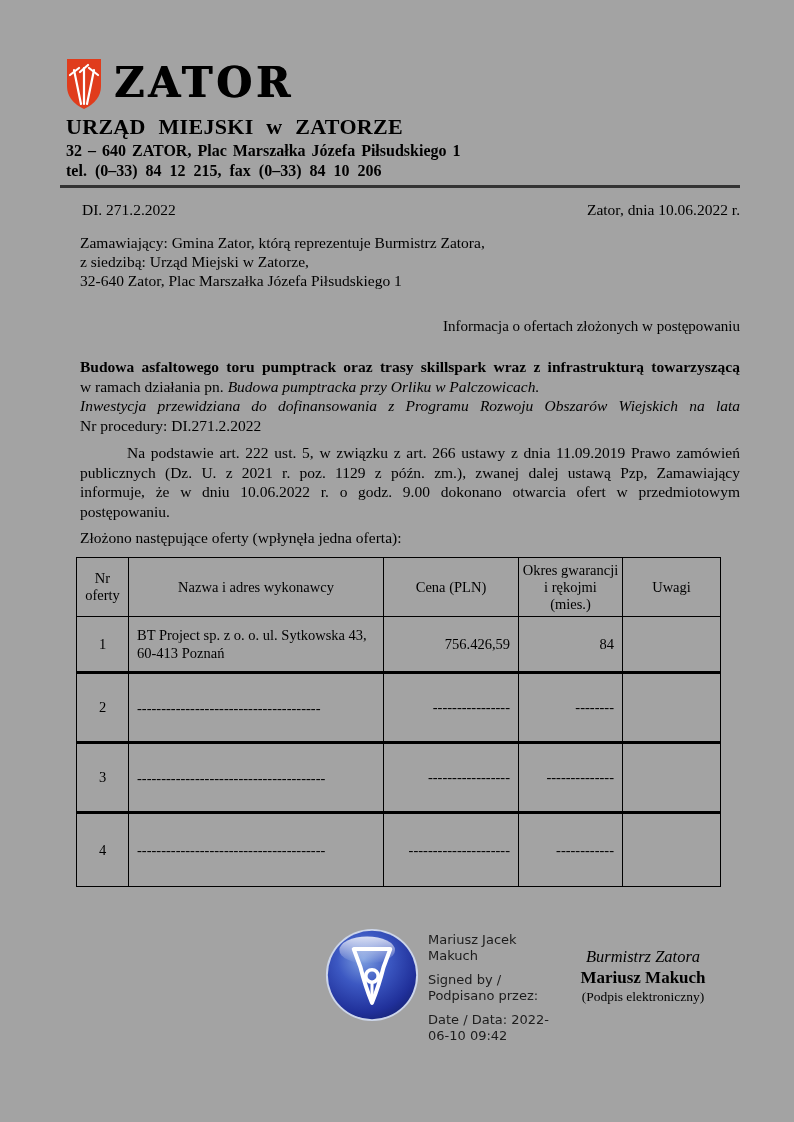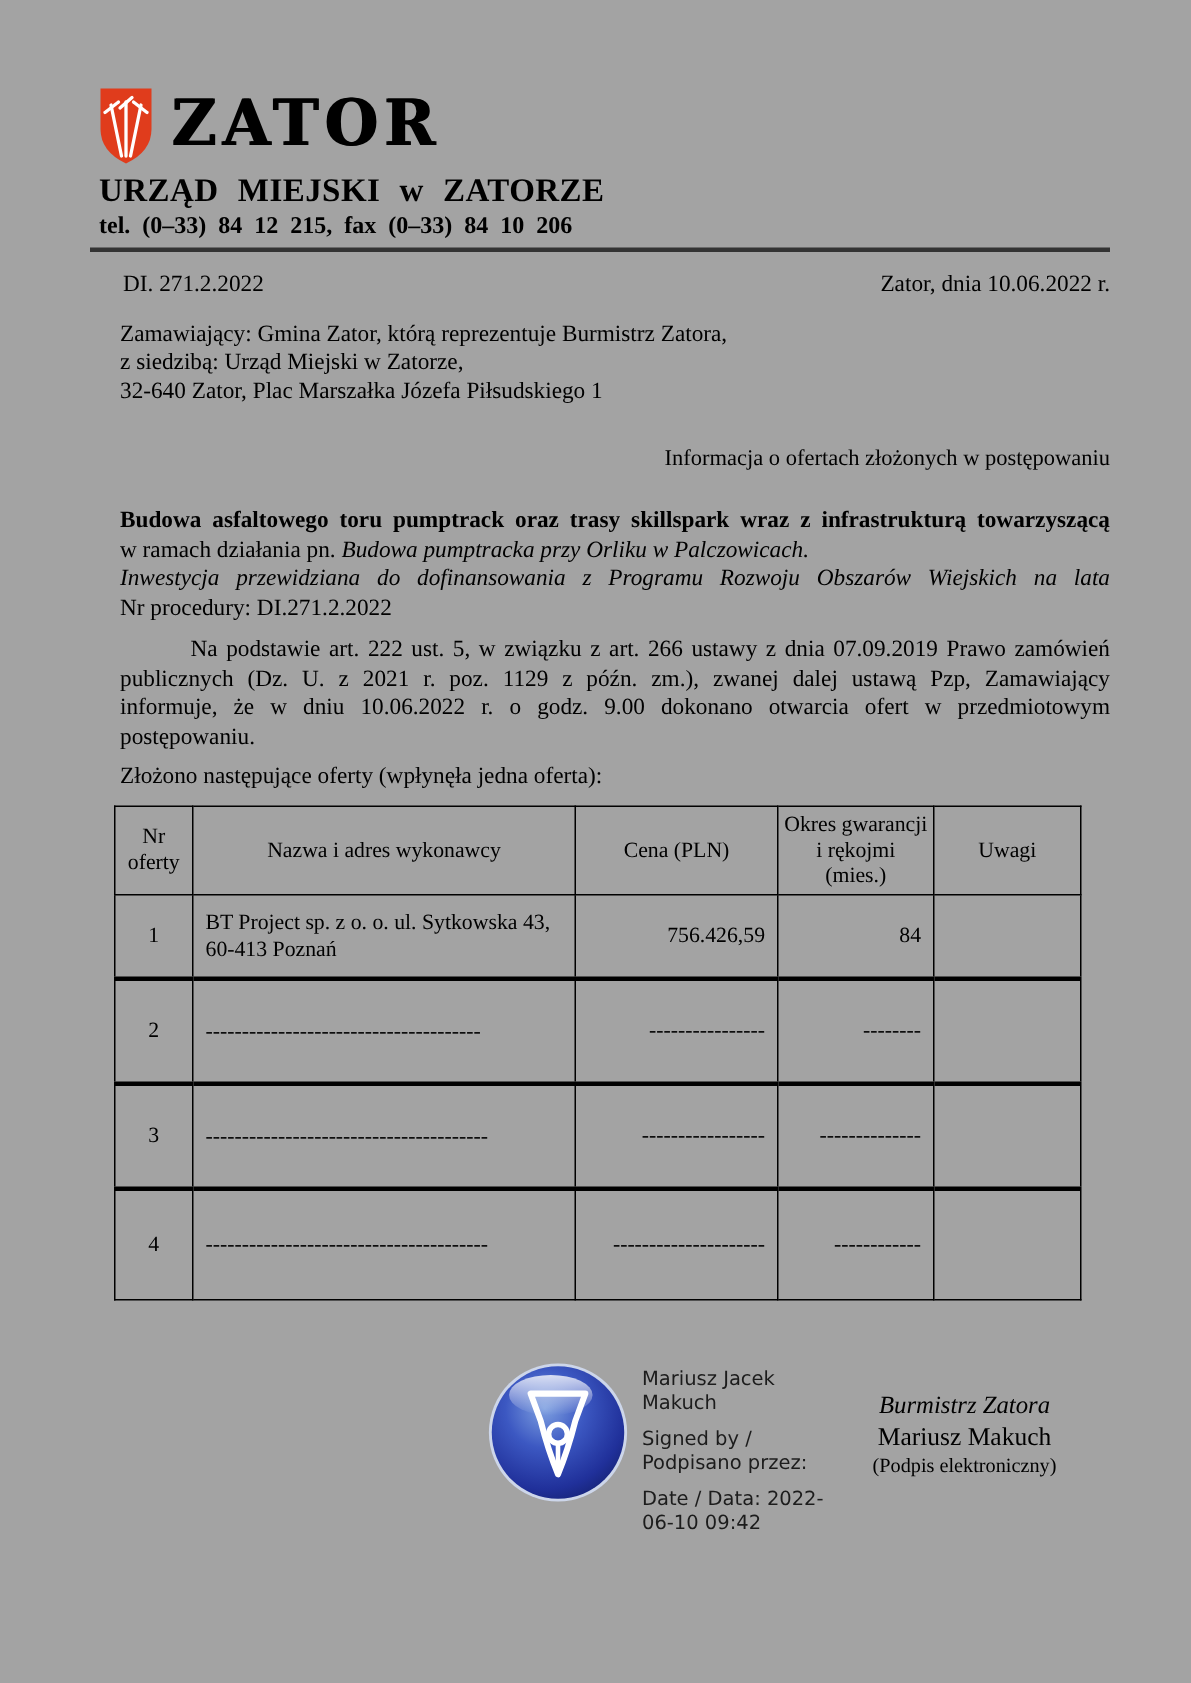--- a/index.html
+++ b/index.html
@@ -60,21 +60,21 @@
   
   .signature { display:flex; align-items:flex-start; margin:40px 0 0 258px; }
   .stamp-icon { width:96px; height:96px; flex:none; }
   .stamp-text {
     width:136px; margin-left:8px; padding-top:5px;
     font-family:"DejaVu Sans", sans-serif; font-size:13px; line-height:15.5px; color:#1c1c1c;
   }
   .stamp-text p { margin:0 0 9px 0; white-space:pre-line; }
   .official { width:146px; margin-left:6px; padding-top:20px; text-align:center; }
   .official-role { font-style:italic; font-size:16.5px; }
-  .official-name { font-size:17px; margin-top:1px; }
+  .official-name { font-size:17px; margin-top:1px;font-weight:bold; }
   .official-note { font-size:13.5px; margin-top:1px; }
 </style>
 </head>
 <body>
 
 <div class="page">
 
   <div class="header-row">
     <svg class="crest" viewBox="0 0 36 52" aria-hidden="true">
       <path d="M1,1 H35 V28 Q35,43 18,51 Q1,43 1,28 Z" fill="#e03c1c"></path>
@@ -84,20 +84,21 @@
         <path d="M15,46 L8,12"></path>
         <path d="M4,17 L13,10"></path>
         <path d="M21,46 L28,12"></path>
         <path d="M23,10 L32,17"></path>
       </g>
     </svg>
     <div class="city-logo-text">ZATOR</div>
   </div>
 
   <div class="office-name">URZĄD MIEJSKI w ZATORZE</div>
+  <div class="address-line">32 – 640 ZATOR, Plac Marszałka Józefa Piłsudskiego 1</div>
   <div class="phone-line">tel. (0–33) 84 12 215, fax (0–33) 84 10 206</div>
   <hr class="header-divider">
 
   <div class="meta-row">
     <span>DI. 271.2.2022</span>
     <span>Zator, dnia 10.06.2022 r.</span>
   </div>
 
   <div class="buyer">
     <div>Zamawiający: Gmina Zator, którą reprezentuje Burmistrz Zatora,</div>
@@ -110,21 +111,21 @@
   <div class="subject">
     <div class="bold jline">Budowa asfaltowego toru pumptrack oraz trasy skillspark wraz z infrastrukturą towarzyszącą</div>
     <div>
       <span>w ramach działania pn. </span><span class="italic">Budowa pumptracka przy Orliku w Palczowicach.</span>
     </div>
     <div class="italic jline">Inwestycja przewidziana do dofinansowania z Programu Rozwoju Obszarów Wiejskich na lata</div>
     <div>Nr procedury: DI.271.2.2022</div>
   </div>
 
   <div class="body-para">
-    <div class="jline indent-first">Na podstawie art. 222 ust. 5, w związku z art. 266 ustawy z dnia 07.09.2019 Prawo zamówień</div>
+    <div class="jline indent-first">Na podstawie art. 222 ust. 5, w związku z art. 266 ustawy z dnia 11.09.2019 Prawo zamówień</div>
     <div class="jline">publicznych (Dz. U. z 2021 r. poz. 1129 z późn. zm.), zwanej dalej ustawą Pzp, Zamawiający</div>
     <div class="jline">informuje, że w dniu 10.06.2022 r. o godz. 9.00 dokonano otwarcia ofert w przedmiotowym</div>
     <div>postępowaniu.</div>
   </div>
 
   <div class="offers-intro">Złożono następujące oferty (wpłynęła jedna oferta):</div>
 
   <table class="offers-table">
     <colgroup>
       <col class="c-nr">

